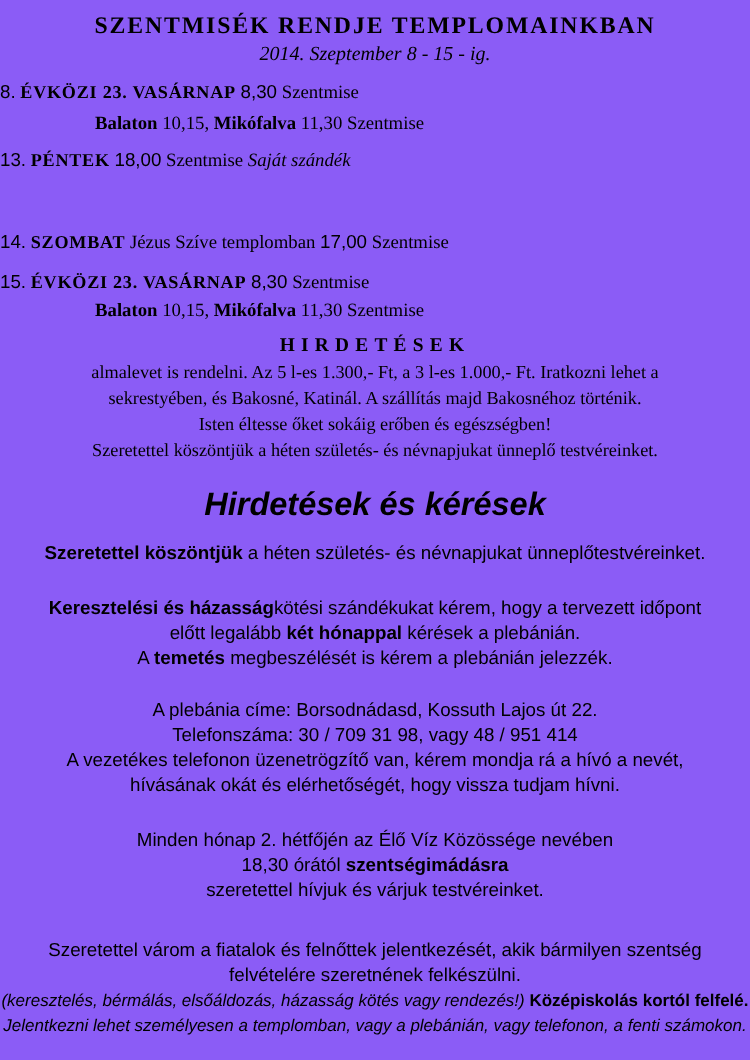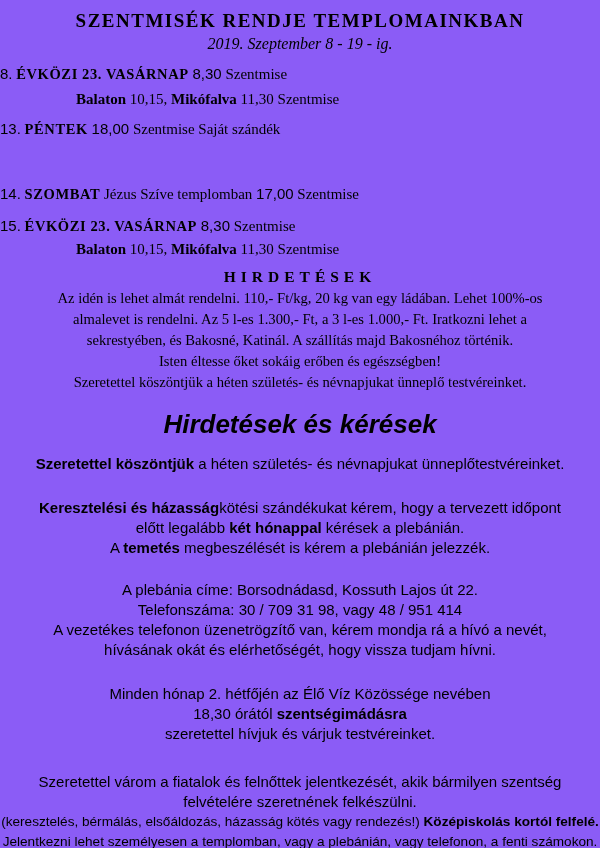--- a/index.html
+++ b/index.html
@@ -26,21 +26,21 @@
   .schedule { margin-top:12px; padding-left:0; font-size:15px; }
   .srow { white-space:nowrap; }
   .num, .time {
     font-family:"Liberation Sans", sans-serif; font-size:15px;
   }
   .deco {
     font-family:"Liberation Serif", serif; font-weight:bold;
     letter-spacing:0.6px; font-size:14.5px;
   }
   .serif { font-family:"Liberation Serif", serif; font-size:15px; }
-  .it { }
+  .it { font-style:italic; }
   .b { font-weight:bold; }
   .sub { padding-left:76px; margin-top:5px; }
   .mb8{margin-bottom:8px;} .mb12{margin-bottom:12px;} .mb14{margin-bottom:14px;margin-top:47px;}
   .mb15{margin-bottom:15px;} .mb6{margin-bottom:6px;}
 
   
   .ann-header {
     text-align:center; font-weight:bold; font-size:15.5px;
     letter-spacing:5px; margin-top:10px;
   }
@@ -58,21 +58,21 @@
   .mt14{margin-top:14px;} .mt22{margin-top:22px;} .mt24{margin-top:24px;}
   .mt28{margin-top:28px;}
   .tight { font-size:13.6px; white-space:nowrap; }
 </style>
 </head>
 <body>
 
 <div class="page">
 
   <div class="doc-title">SZENTMISÉK RENDJE TEMPLOMAINKBAN</div>
-  <div class="doc-subtitle">2019. Szeptember 8 - 19 - ig.</div>
+  <div class="doc-subtitle">2014. Szeptember 8 - 15 - ig.</div>
 
   <div class="schedule">
 
     <div class="srow mb8">
       <span class="num">8.</span>
       <span class="deco">ÉVKÖZI 23. VASÁRNAP</span>
       <span class="time">8,30</span>
       <span class="serif">Szentmise</span>
     </div>
 
@@ -111,21 +111,20 @@
       <span class="serif b">Balaton</span>
       <span class="serif">10,15,</span>
       <span class="serif b">Mikófalva</span>
       <span class="serif">11,30</span>
       <span class="serif">Szentmise</span>
     </div>
   </div>
 
   <div class="ann-header">HIRDETÉSEK</div>
   <div class="ann-para">
-    <div>Az idén is lehet almát rendelni. 110,- Ft/kg, 20 kg van egy ládában. Lehet 100%-os</div>
     <div>almalevet is rendelni. Az 5 l-es 1.300,- Ft, a 3 l-es 1.000,- Ft. Iratkozni lehet a</div>
     <div>sekrestyében, és Bakosné, Katinál. A szállítás majd Bakosnéhoz történik.</div>
     <div>Isten éltesse őket sokáig erőben és egészségben!</div>
     <div>Szeretettel köszöntjük a héten születés- és névnapjukat ünneplő testvéreinket.</div>
   </div>
 
   <div class="section-heading">Hirdetések és kérések</div>
 
   <div class="sp sans mt14">
     <div><span class="b">Szeretettel köszöntjük</span><span> a héten születés- és névnapjukat ünneplőtestvéreinket.</span></div>

